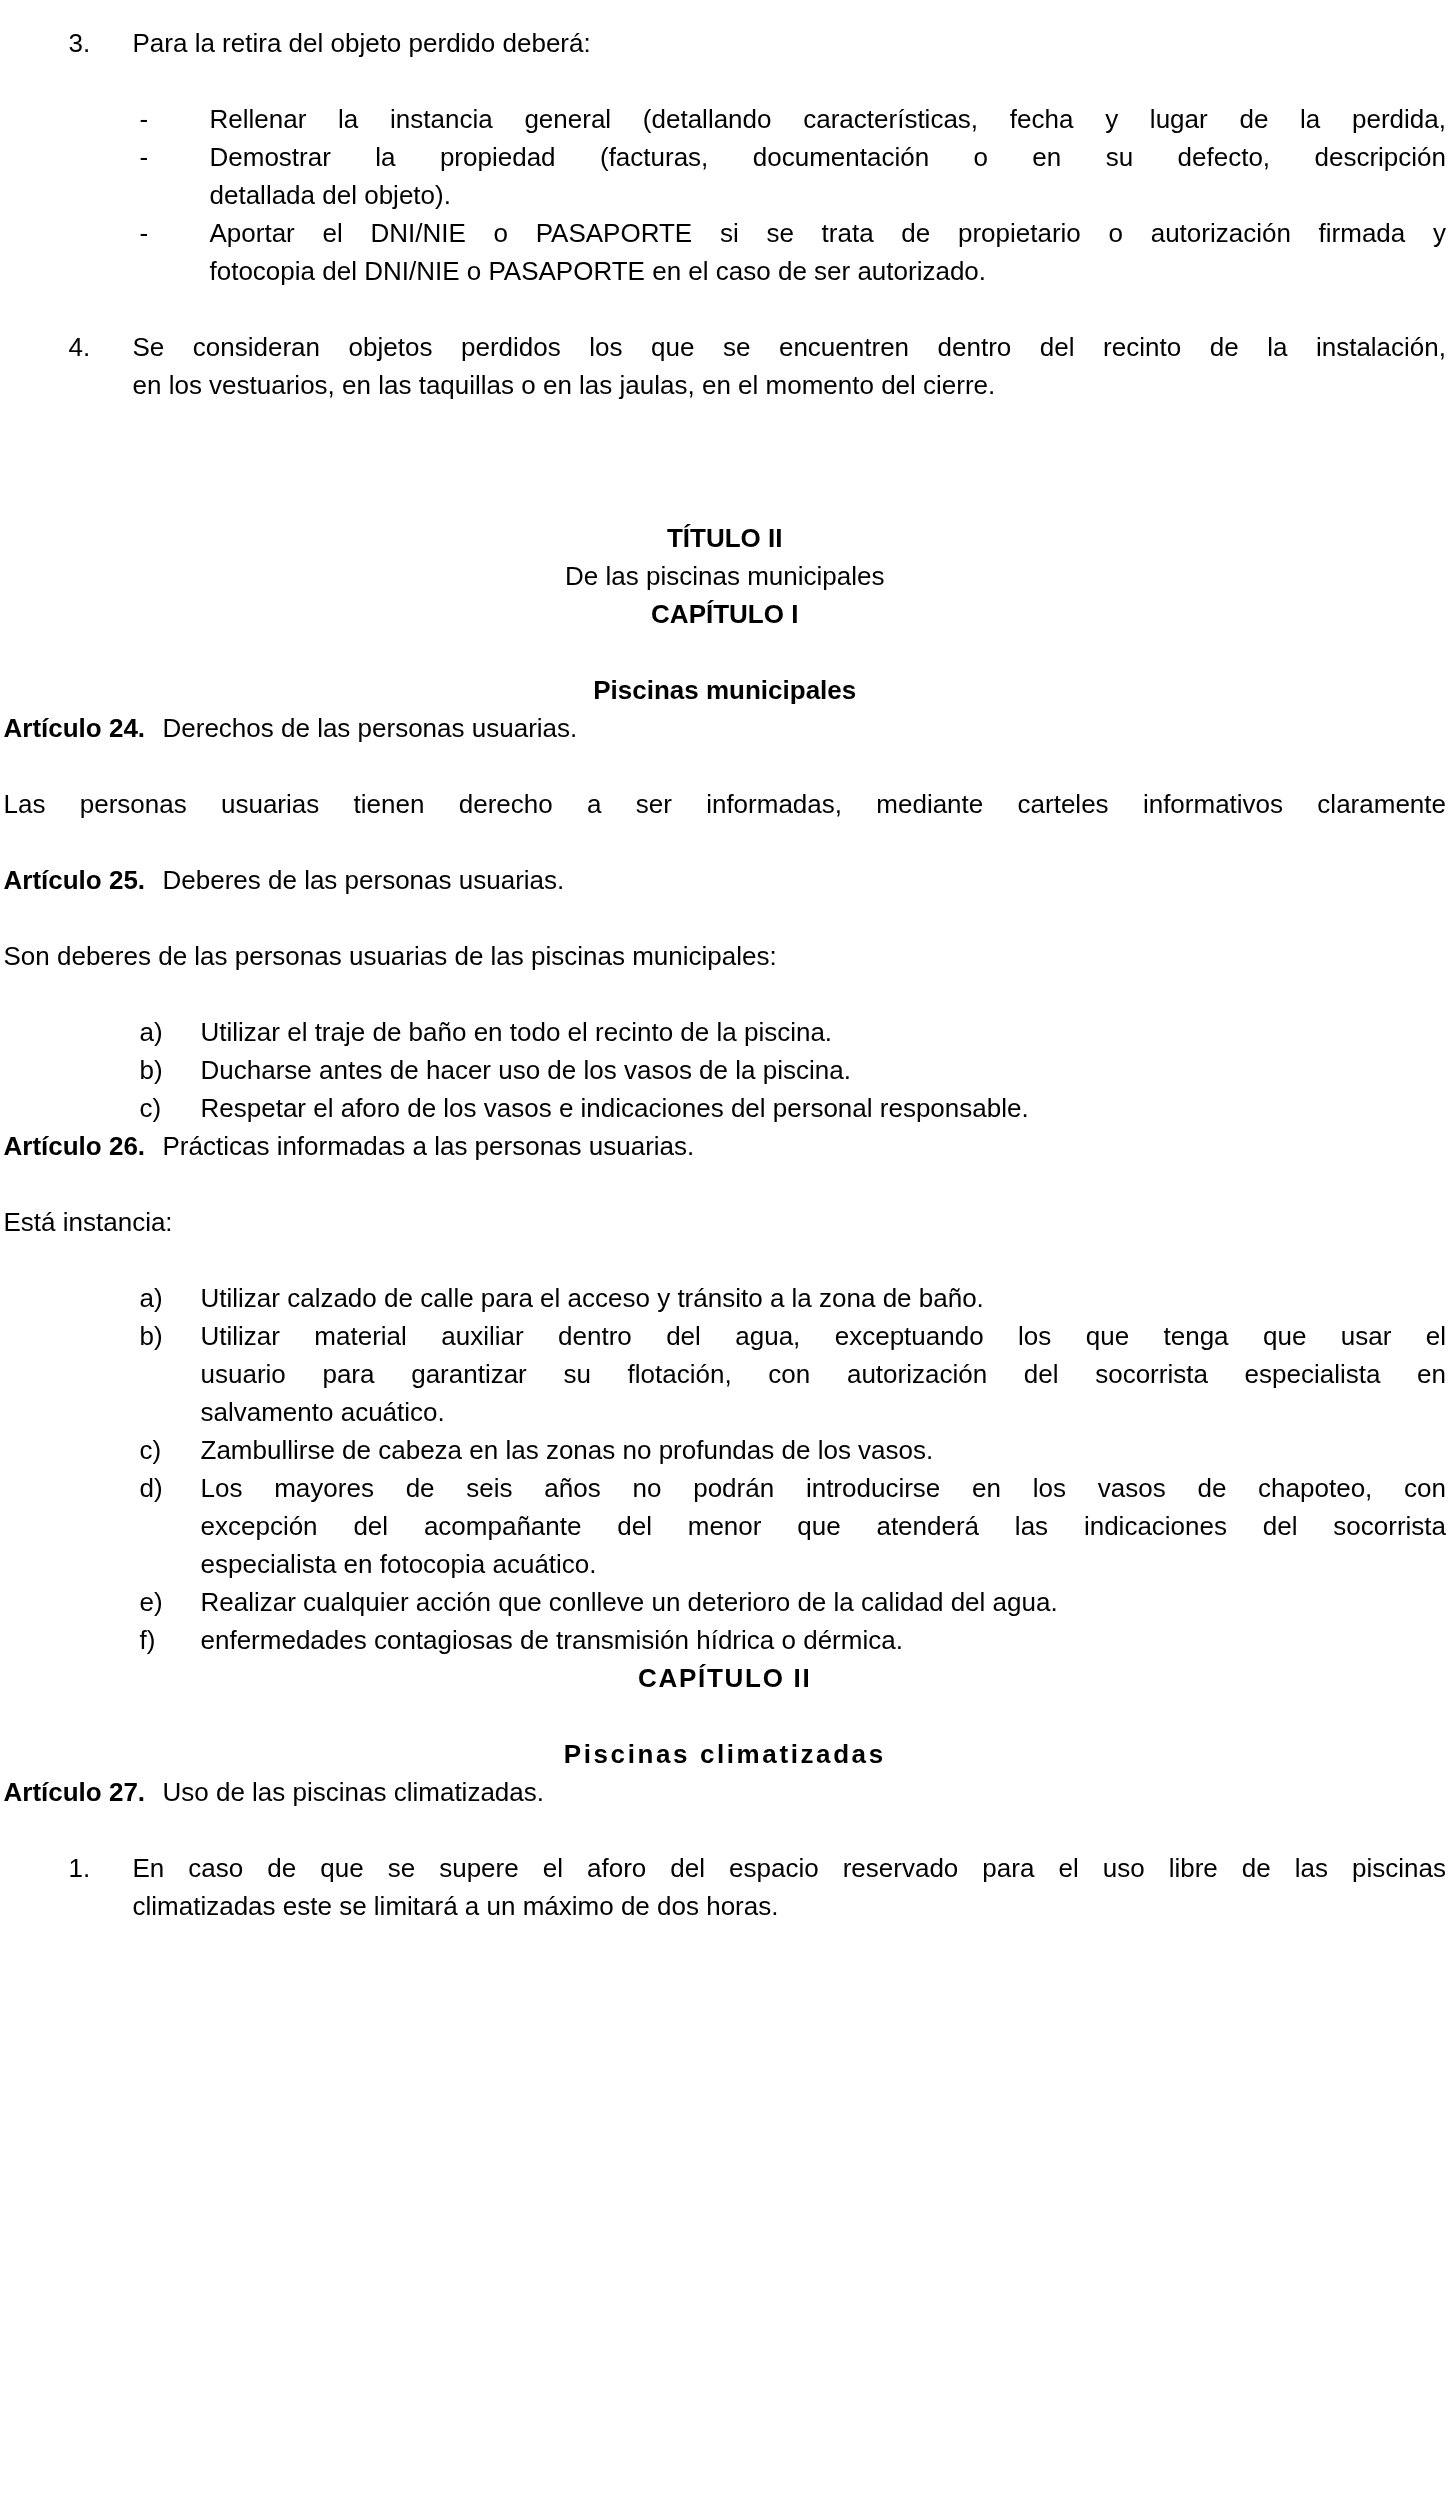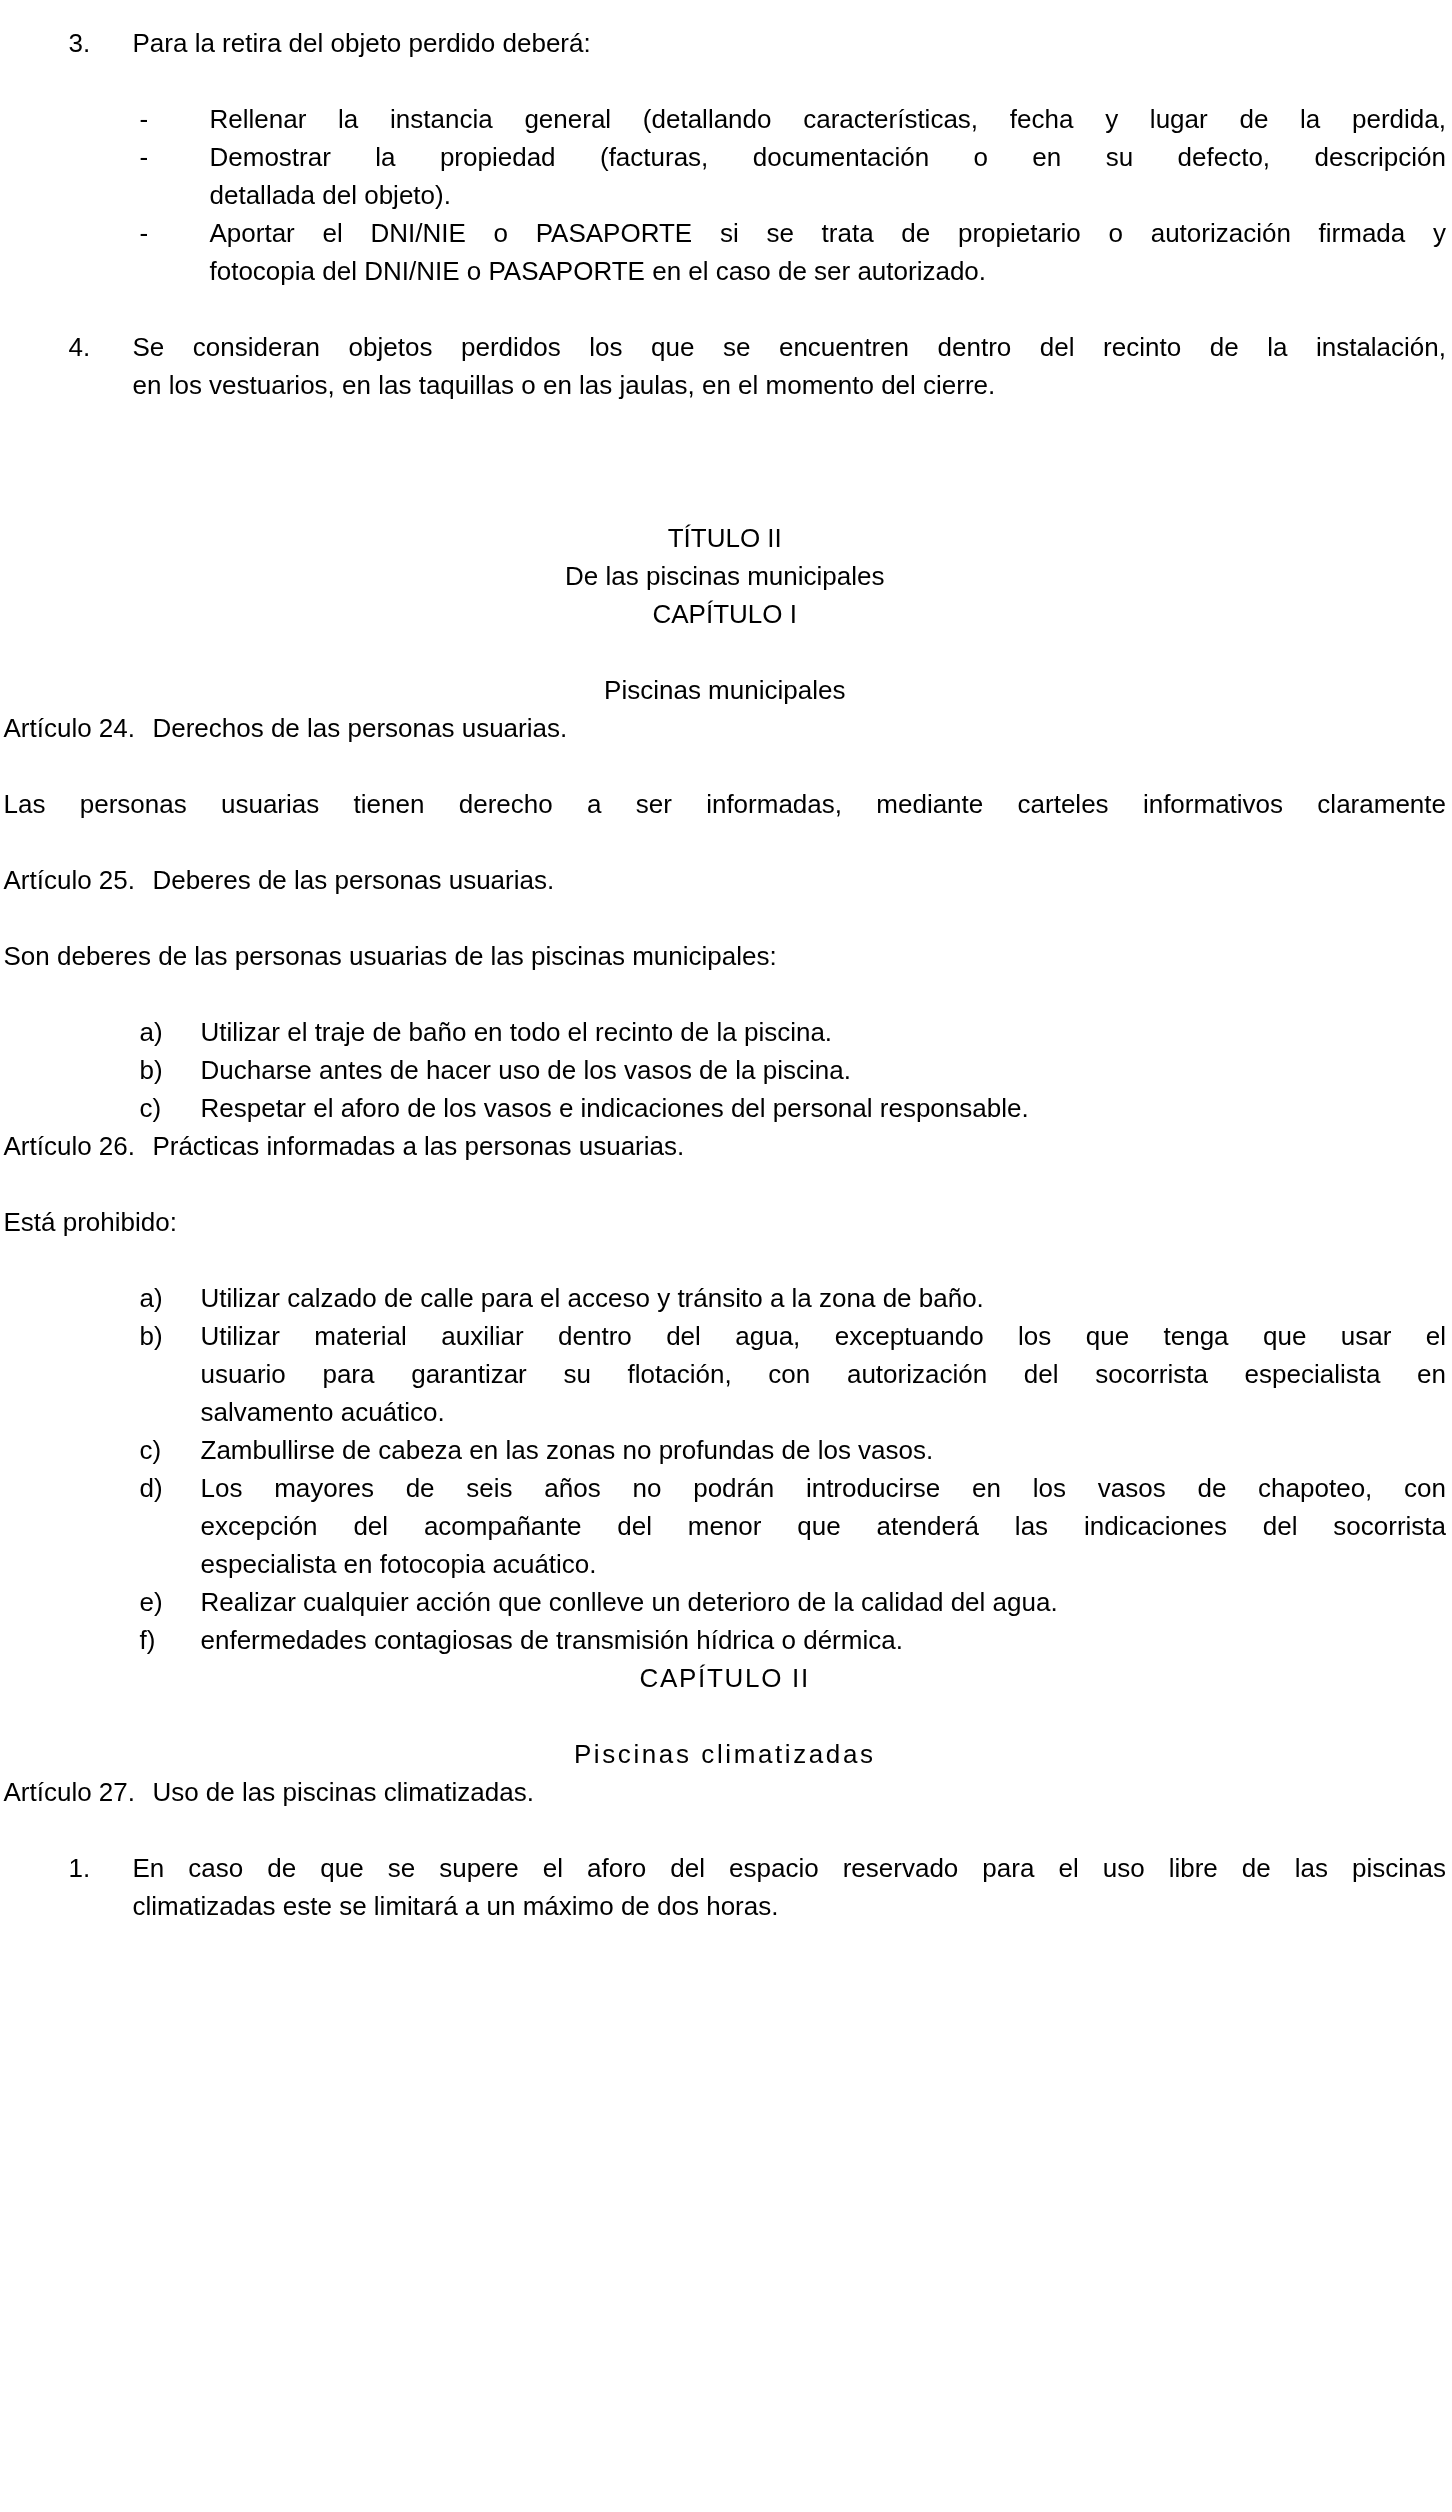--- a/index.html
+++ b/index.html
@@ -16,21 +16,21 @@
   .num-item > .marker   { position:absolute; left:-64px; top:0; }
   .dash-item  { position:relative; margin-left:206px; }
   .dash-item > .marker  { position:absolute; left:-70px; top:0; }
   .alpha-item { position:relative; margin-left:197px; }
   .alpha-item > .marker { position:absolute; left:-61px; top:0; }
 
   
   .fline { text-align:justify; text-align-last:justify; }
 
   .center { text-align:center; }
-  .bold   { font-weight:normal; }
+  .bold   { font-weight:bold; }
   .ls2    { letter-spacing:1.7px; }
   .ls3    { letter-spacing:2.6px; }
 
   .g1 { margin-top:38px; }
   .g2 { }
   .g3 { margin-top:115px; }
 
   .artsp { display:inline-block; width:17.4px; }
 </style>
 </head>
@@ -91,21 +91,21 @@
     <div>Ducharse antes de hacer uso de los vasos de la piscina.</div>
   </div>
   <div class="alpha-item">
     <span class="marker">c)</span>
     <div>Respetar el aforo de los vasos e indicaciones del personal responsable.</div>
   </div>
 
   <div class="g2">
     <span class="bold">Artículo 26.</span><span class="artsp"></span><span>Prácticas informadas a las personas usuarias.</span>
   </div>
-  <div class="g1">Está prohibido:</div>
+  <div class="g1">Está instancia:</div>
 
   <div class="alpha-item g1">
     <span class="marker">a)</span>
     <div>Utilizar calzado de calle para el acceso y tránsito a la zona de baño.</div>
   </div>
   <div class="alpha-item">
     <span class="marker">b)</span>
     <div class="fline">Utilizar material auxiliar dentro del agua, exceptuando los que tenga que usar el</div>
     <div class="fline">usuario para garantizar su flotación, con autorización del socorrista especialista en</div>
     <div>salvamento acuático.</div>

